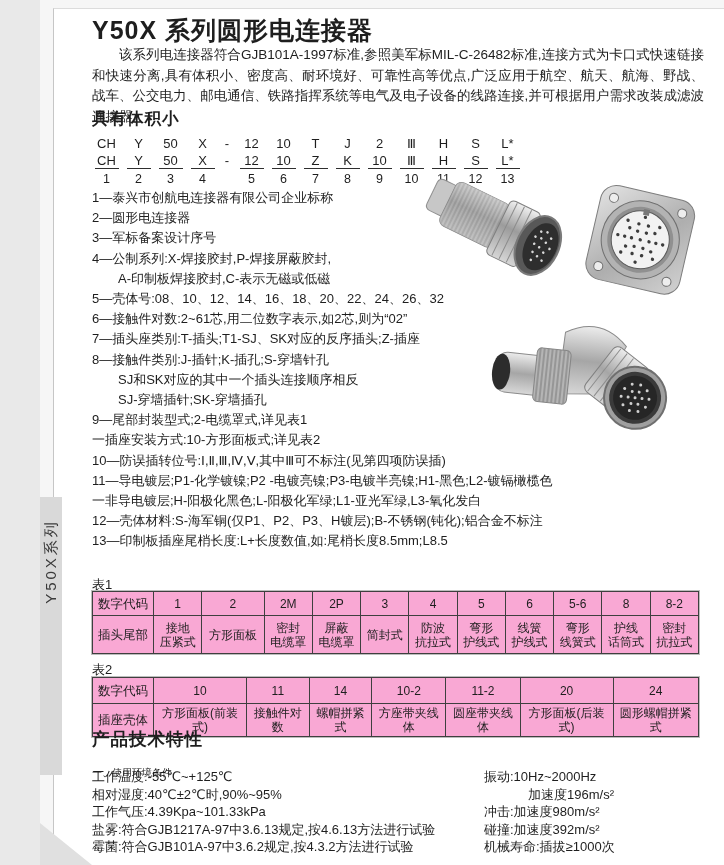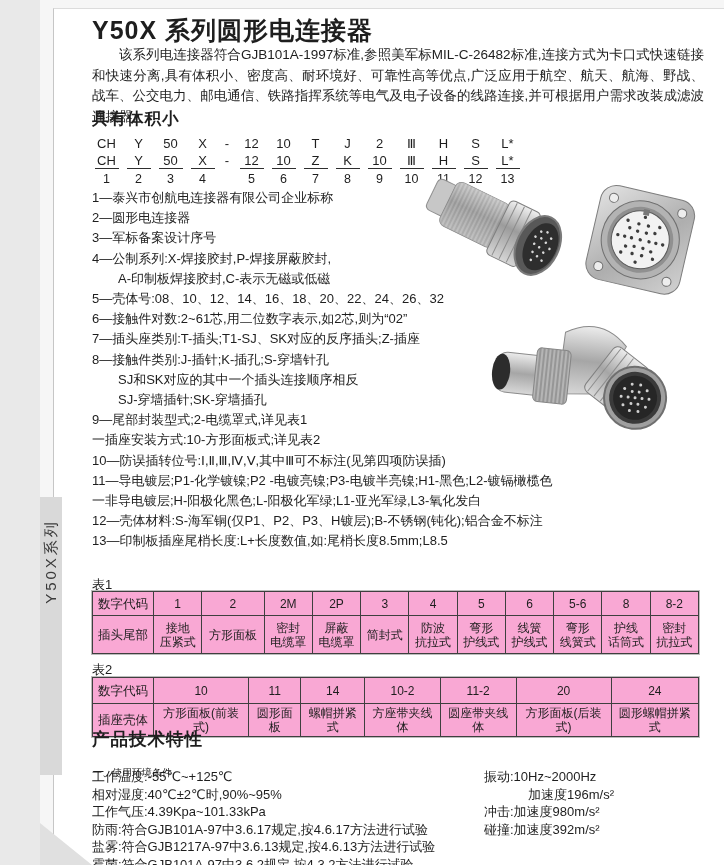--- a/index.html
+++ b/index.html
@@ -414,21 +414,21 @@
           <div class="cell">20</div>
 
           <div class="cell">24</div>
 
       </div>
       <div class="trow">
         <div class="cell label">插座壳体</div>
 
           <div class="cell">方形面板(前装式)</div>
 
-          <div class="cell">圆形面板</div>
+          <div class="cell">接触件对数</div>
 
           <div class="cell">螺帽拼紧式</div>
 
           <div class="cell">方座带夹线体</div>
 
           <div class="cell">圆座带夹线体</div>
 
           <div class="cell">方形面板(后装式)</div>
 
           <div class="cell">圆形螺帽拼紧式</div>
@@ -442,37 +442,37 @@
 
   <div class="sec specs">
     <div class="spec-left">
 
         <div class="spec-line">工作温度:-55℃~+125℃</div>
 
         <div class="spec-line">相对湿度:40℃±2℃时,90%~95%</div>
 
         <div class="spec-line">工作气压:4.39Kpa~101.33kPa</div>
 
-        <div class="spec-line">防雨:符合GJB101A-97中3.6.17规定,按4.6.17方法进行试验</div>
 
         <div class="spec-line">盐雾:符合GJB1217A-97中3.6.13规定,按4.6.13方法进行试验</div>
 
         <div class="spec-line">霉菌:符合GJB101A-97中3.6.2规定,按4.3.2方法进行试验</div>
 
     </div>
     <div class="spec-right">
 
         <div class="spec-line">振动:10Hz~2000Hz</div>
 
         <div class="spec-line indent">加速度196m/s²</div>
 
         <div class="spec-line">冲击:加速度980m/s²</div>
 
         <div class="spec-line">碰撞:加速度392m/s²</div>
 
+        <div class="spec-line">机械寿命:插拔≥1000次</div>
 
     </div>
   </div>
 
   <div class="side-tab">
     <div class="side-tab-text">Y50X系列</div>
   </div>
   <div class="corner-curl"></div>
 </div>
 

